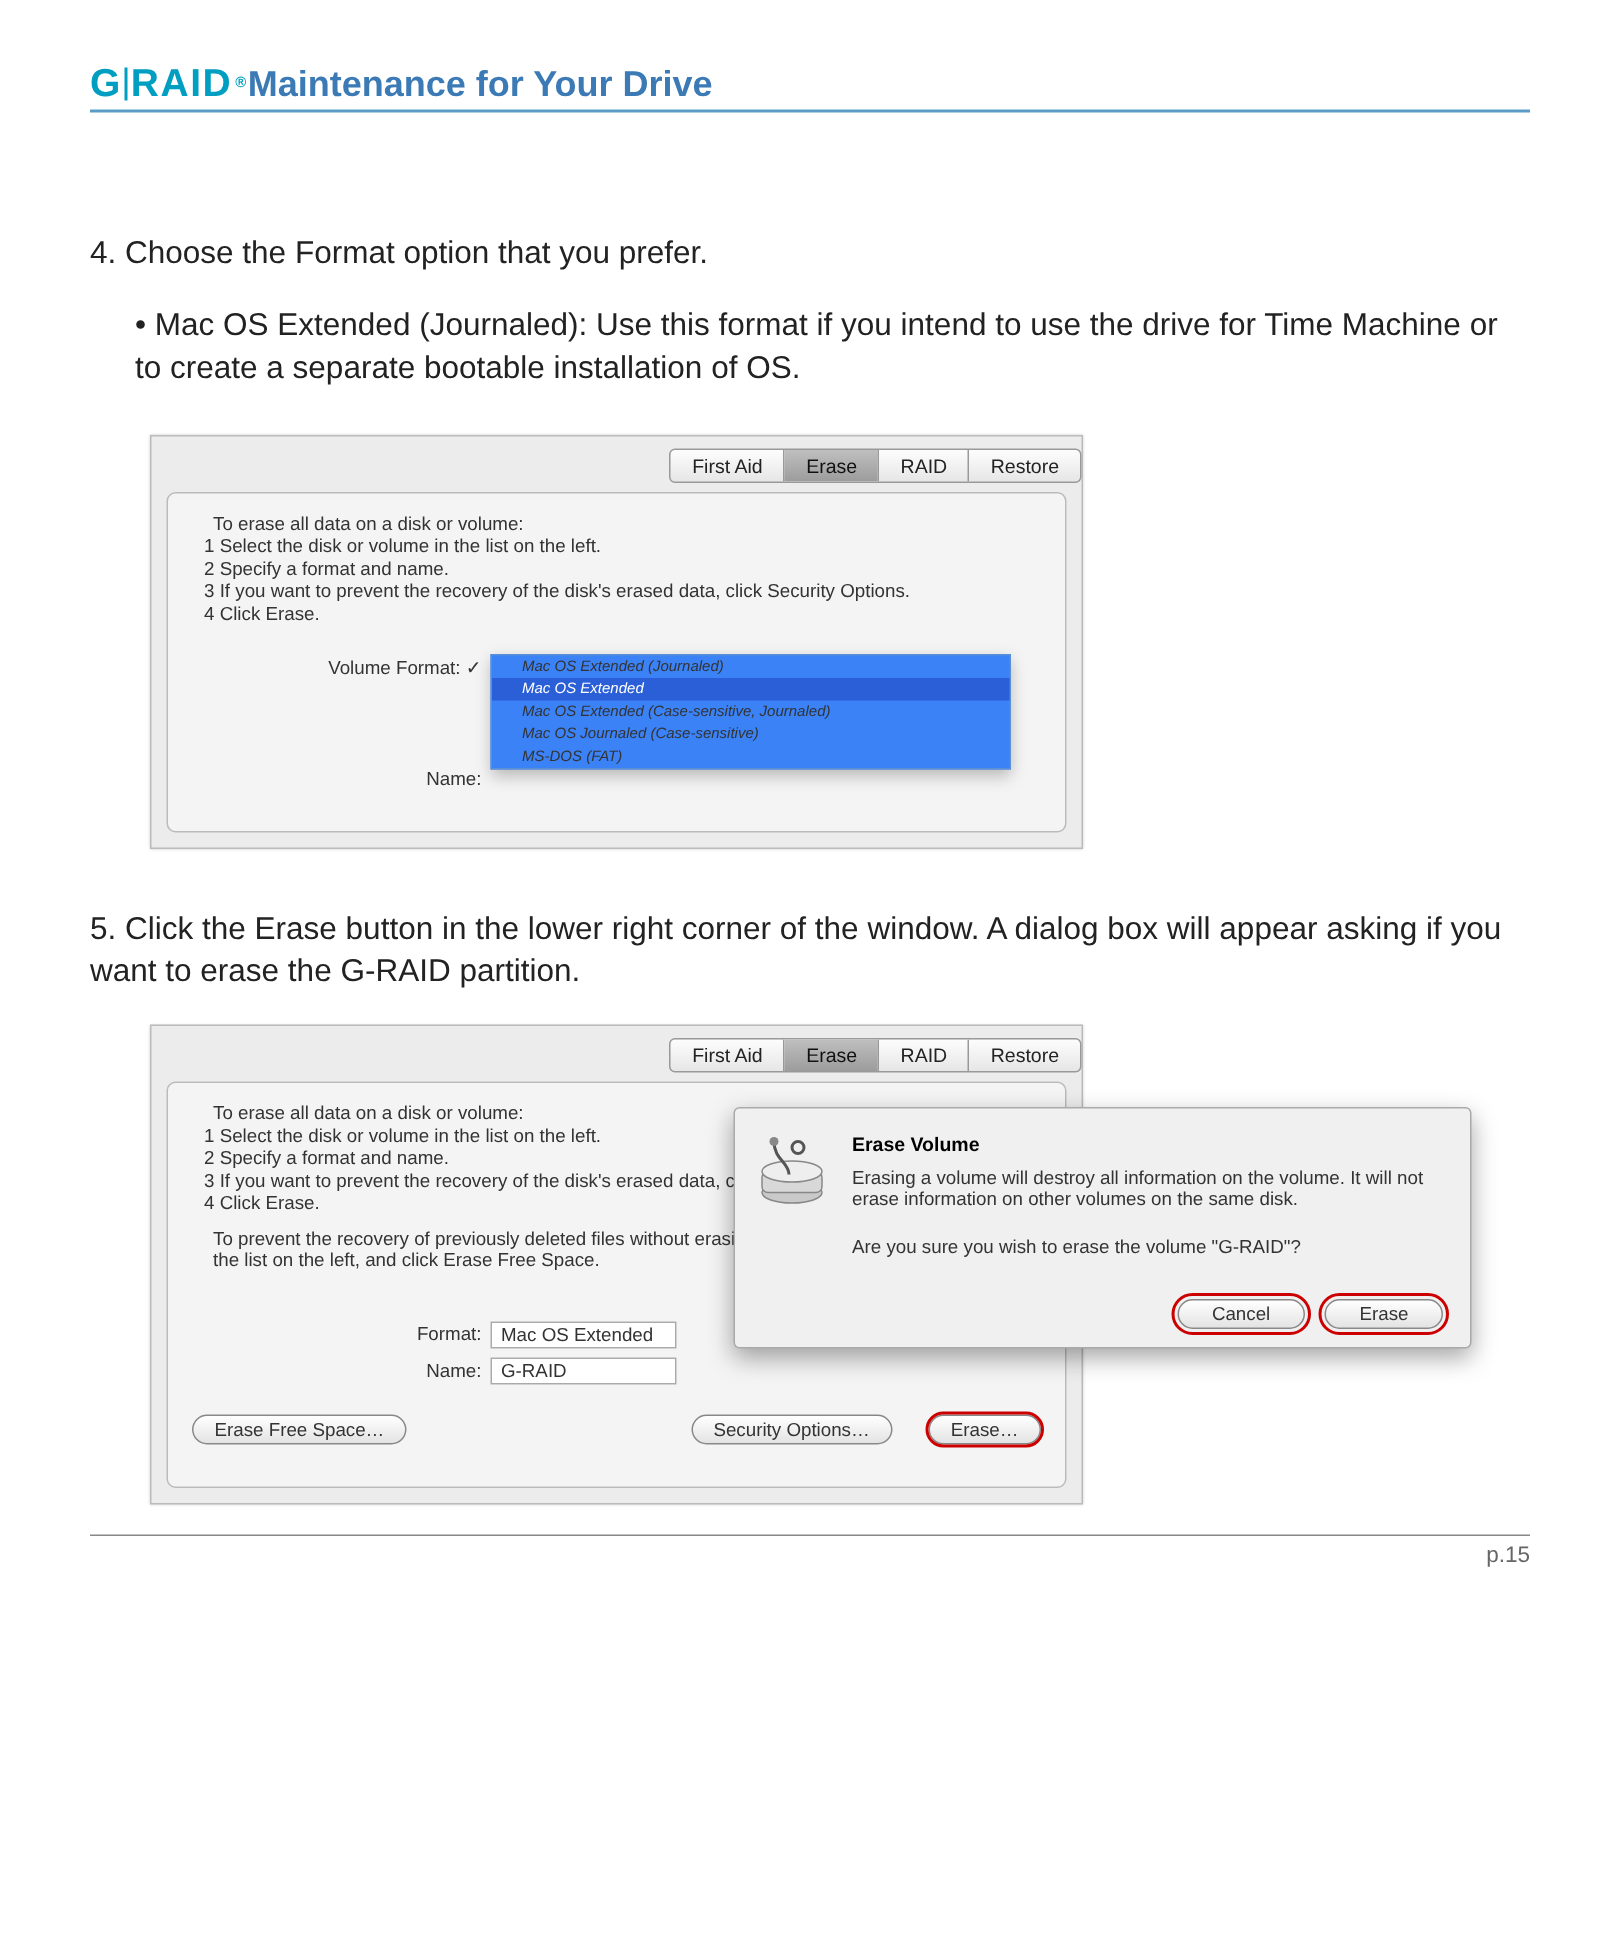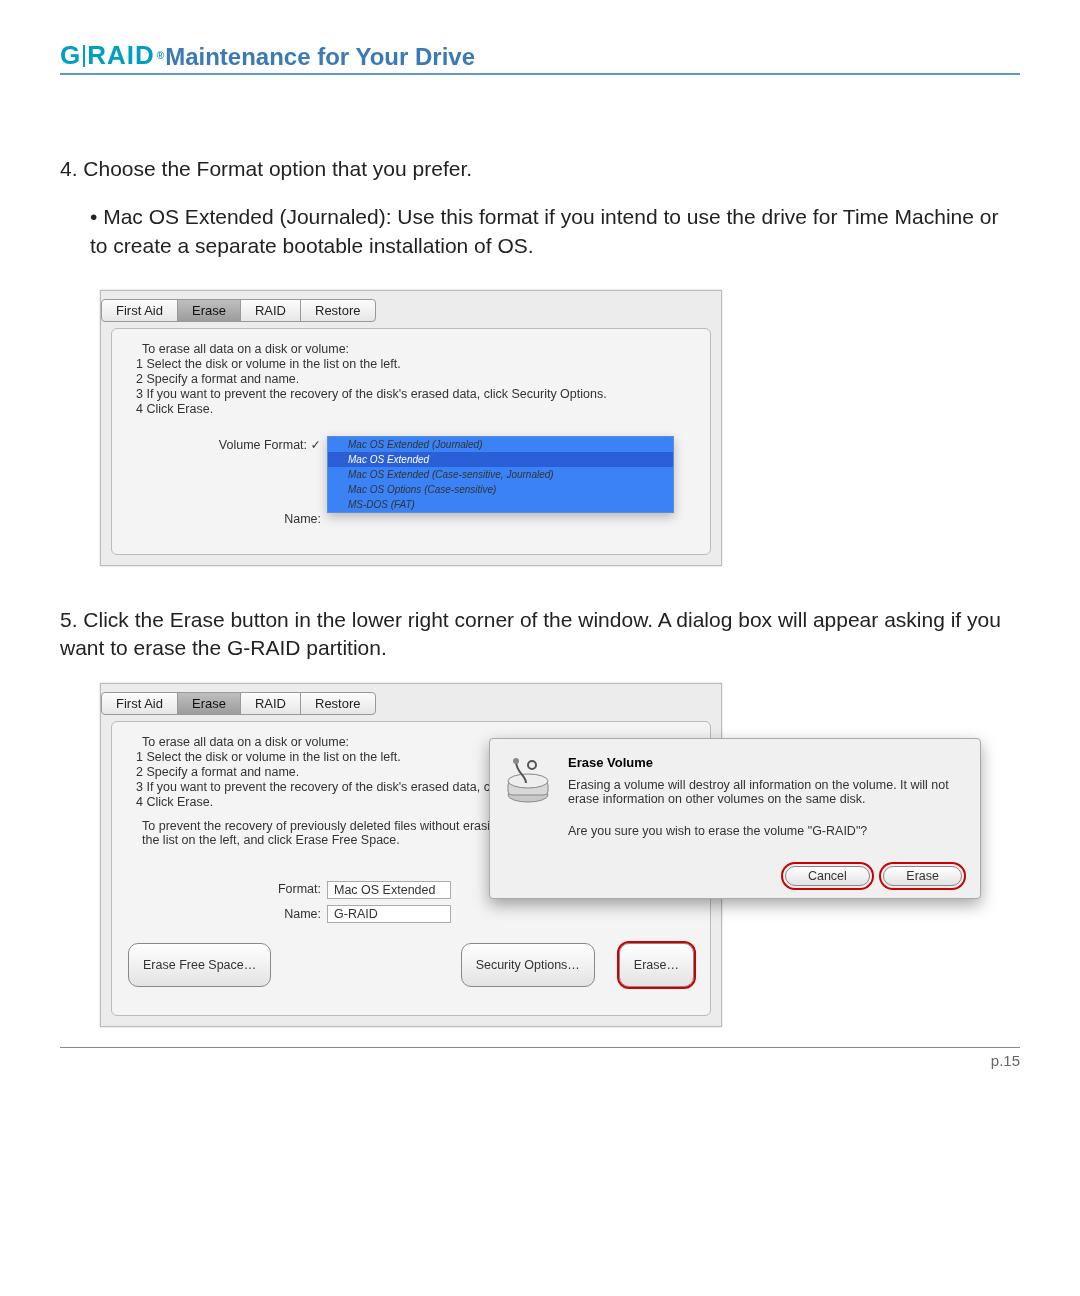--- a/index.html
+++ b/index.html
@@ -66,21 +66,21 @@
   .shot {
     margin: 0 auto 40px 40px;
     border: 1px solid #bbb;
     background: #ececec;
     box-shadow: 0 0 2px rgba(0,0,0,0.2);
   }
   .shot1 { width: 620px; }
   .shot2 { width: 620px; position: relative; margin-bottom: 20px; }
 
   .tabbar {
-    text-align: left;
+    text-align: right;
     padding-top: 8px;
     margin-bottom: 6px;
   }
   .tabs {
     display: inline-flex;
     border: 1px solid #999;
     border-radius: 4px;
     overflow: hidden;
     background: linear-gradient(#fdfdfd,#e6e6e6);
     font-size: 13px;
@@ -161,21 +161,21 @@
   .btnrow {
     margin-top: 20px;
     display: flex;
     gap: 24px;
     padding: 0 2px;
   }
   .macbtn {
     display: inline-block;
     border: 1px solid #888;
     border-radius: 10px;
-    padding: 14px 14px;
+    padding: 2px 14px;
     font-size: 12.5px;
     background: linear-gradient(#ffffff,#e3e3e3);
     font-family: "Lucida Grande", Arial, sans-serif;
   }
   .redbox {
     outline: 2px solid #c00;
     outline-offset: 0;
   }
 
   
@@ -256,21 +256,21 @@
 
     <div class="formrow">
       <div class="formlabel">
         <span>Volume Format:</span>
         <span class="check"> ✓</span>
       </div>
       <div class="dropdown">
         <div class="opt">Mac OS Extended (Journaled)</div>
         <div class="opt sel">Mac OS Extended</div>
         <div class="opt">Mac OS Extended (Case-sensitive, Journaled)</div>
-        <div class="opt">Mac OS Options (Case-sensitive)</div>
+        <div class="opt">Mac OS Journaled (Case-sensitive)</div>
         <div class="opt">MS-DOS (FAT)</div>
       </div>
     </div>
     <div class="formrow namebelow">
       <div class="formlabel">Name:</div>
     </div>
   </div>
 </div>
 
 <div class="body-text">

